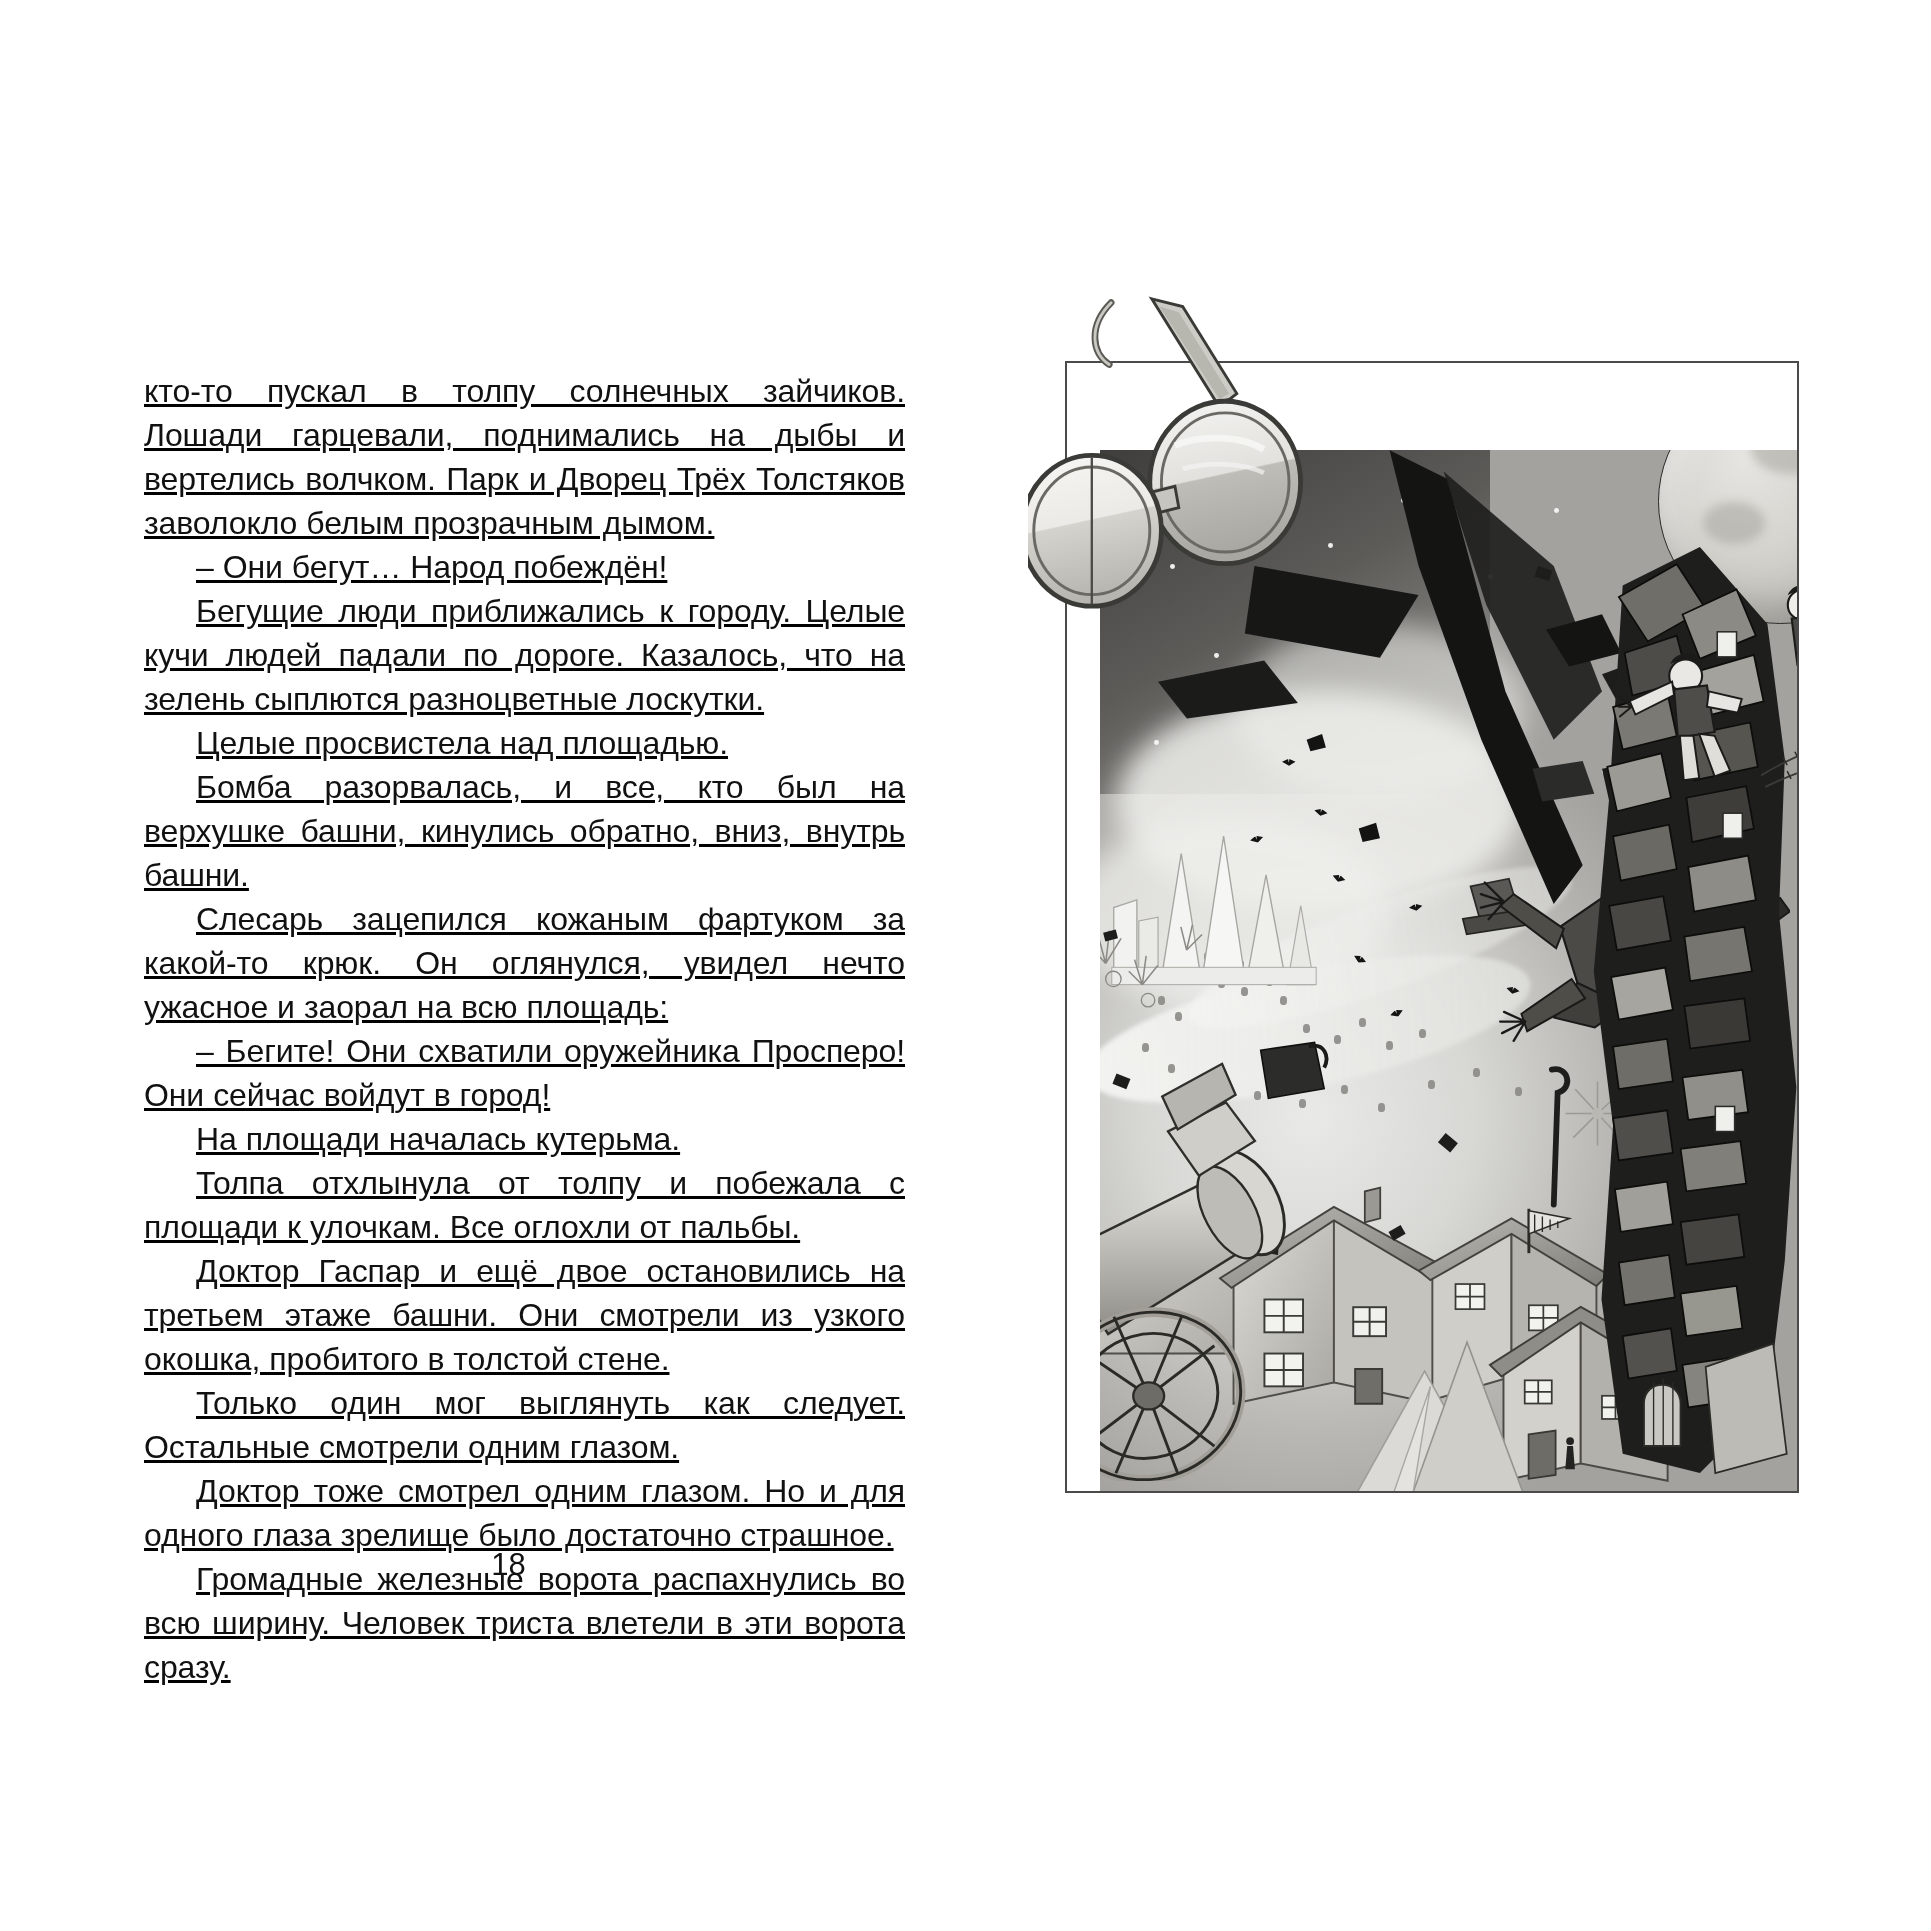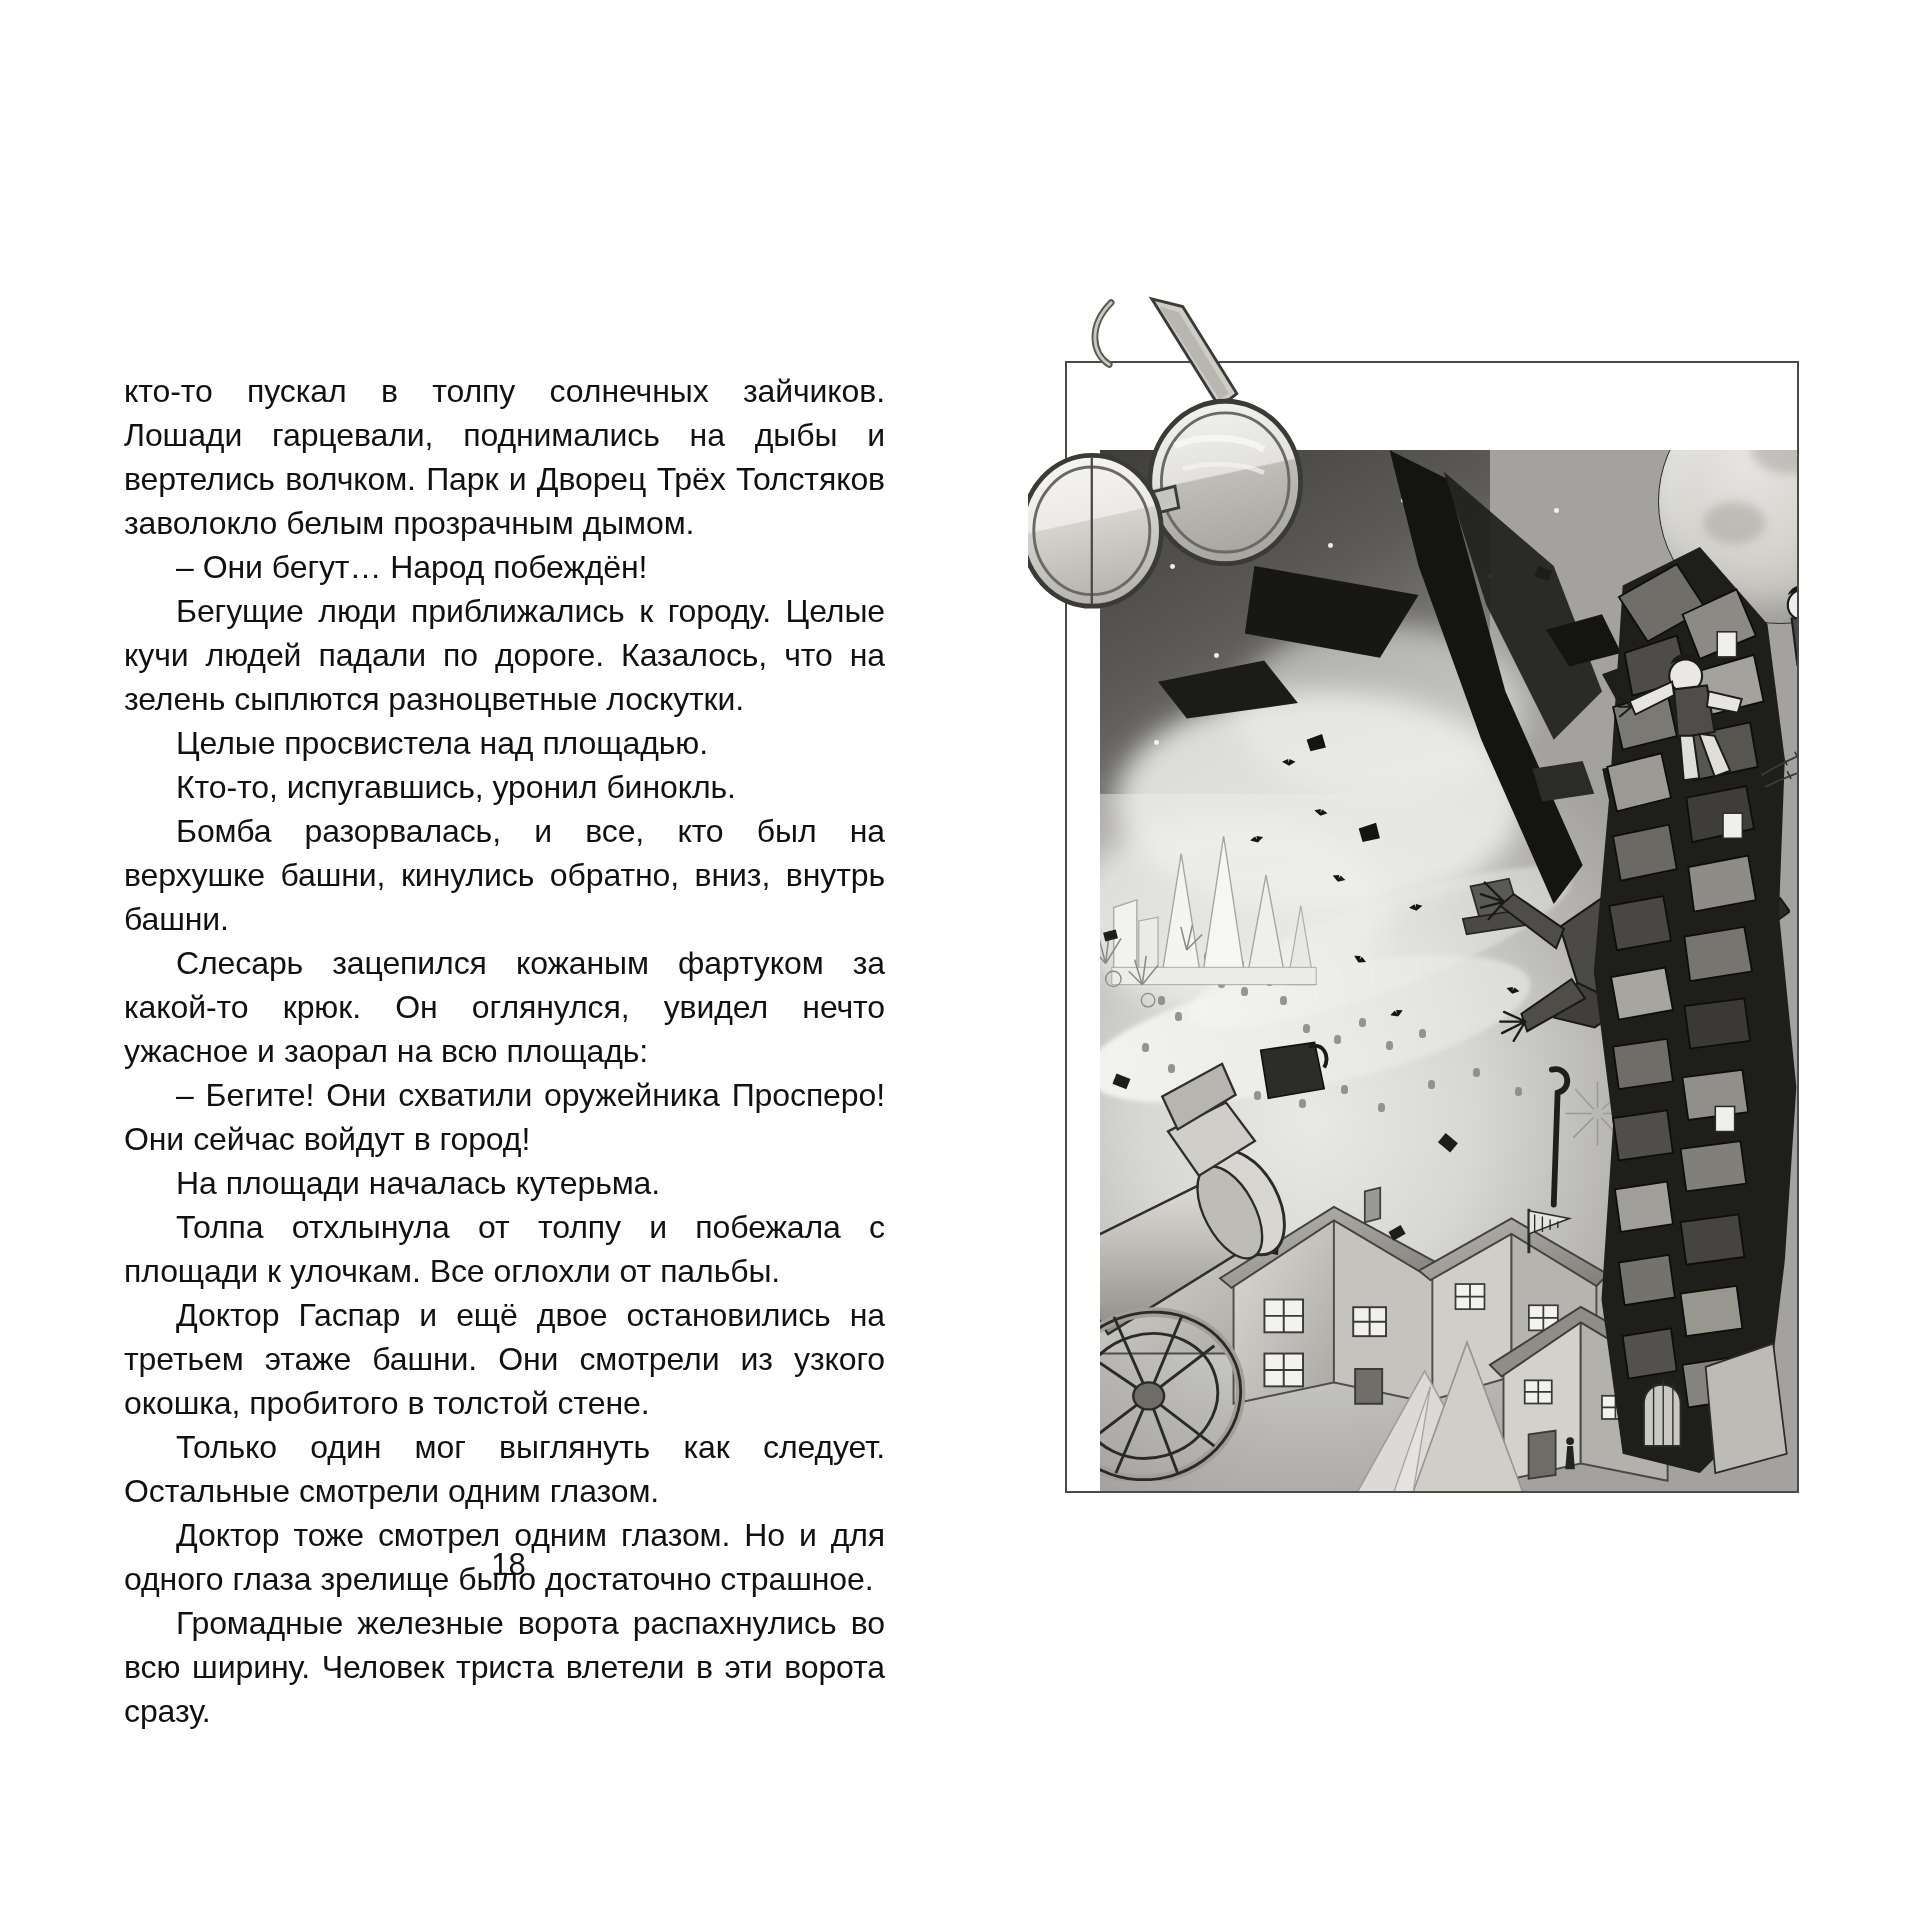--- a/index.html
+++ b/index.html
@@ -18,23 +18,24 @@
   #page {
     position: relative;
     width: 1931px;
     height: 1931px;
     background: #ffffff;
   }
 
   
   #text-column {
     position: absolute;
-    left: 124px;
+    left: 144px;
     top: 369px;
     width: 761px;
+    text-decoration: underline;
   }
   .para {
     margin: 0;
     font-size: 32px;
     line-height: 44px;
     color: #111111;
     text-align: justify;
     text-justify: inter-word;
     letter-spacing: -0.1px;
     word-spacing: 0.2px;
@@ -165,21 +166,20 @@
 </head>
 <body>
 
 <div id="page">
 
   <div id="text-column">
     <p class="para">кто-то пускал в толпу солнечных зайчиков. Лошади гарцевали, поднимались на дыбы и вертелись волчком. Парк и Дворец Трёх Толстяков заволокло белым прозрачным дымом.</p>
     <p class="para indent">– Они бегут… Народ побеждён!</p>
     <p class="para indent">Бегущие люди приближались к городу. Целые кучи людей падали по дороге. Казалось, что на зелень сыплются разноцветные лоскутки.</p>
     <p class="para indent">Целые просвистела над площадью.</p>
-    <p class="para indent">Кто-то, испугавшись, уронил бинокль.</p>
     <p class="para indent">Бомба разорвалась, и все, кто был на верхушке башни, кинулись обратно, вниз, внутрь башни.</p>
     <p class="para indent">Слесарь зацепился кожаным фартуком за какой-то крюк. Он оглянулся, увидел нечто ужасное и заорал на всю площадь:</p>
     <p class="para indent">– Бегите! Они схватили оружейника Просперо! Они сейчас войдут в город!</p>
     <p class="para indent">На площади началась кутерьма.</p>
     <p class="para indent">Толпа отхлынула от толпу и побежала с площади к улочкам. Все оглохли от пальбы.</p>
     <p class="para indent">Доктор Гаспар и ещё двое остановились на третьем этаже башни. Они смотрели из узкого окошка, пробитого в толстой стене.</p>
     <p class="para indent">Только один мог выглянуть как следует. Остальные смотрели одним глазом.</p>
     <p class="para indent">Доктор тоже смотрел одним глазом. Но и для одного глаза зрелище было достаточно страшное.</p>
     <p class="para indent">Громадные железные ворота распахнулись во всю ширину. Человек триста влетели в эти ворота сразу.</p>
   </div>

